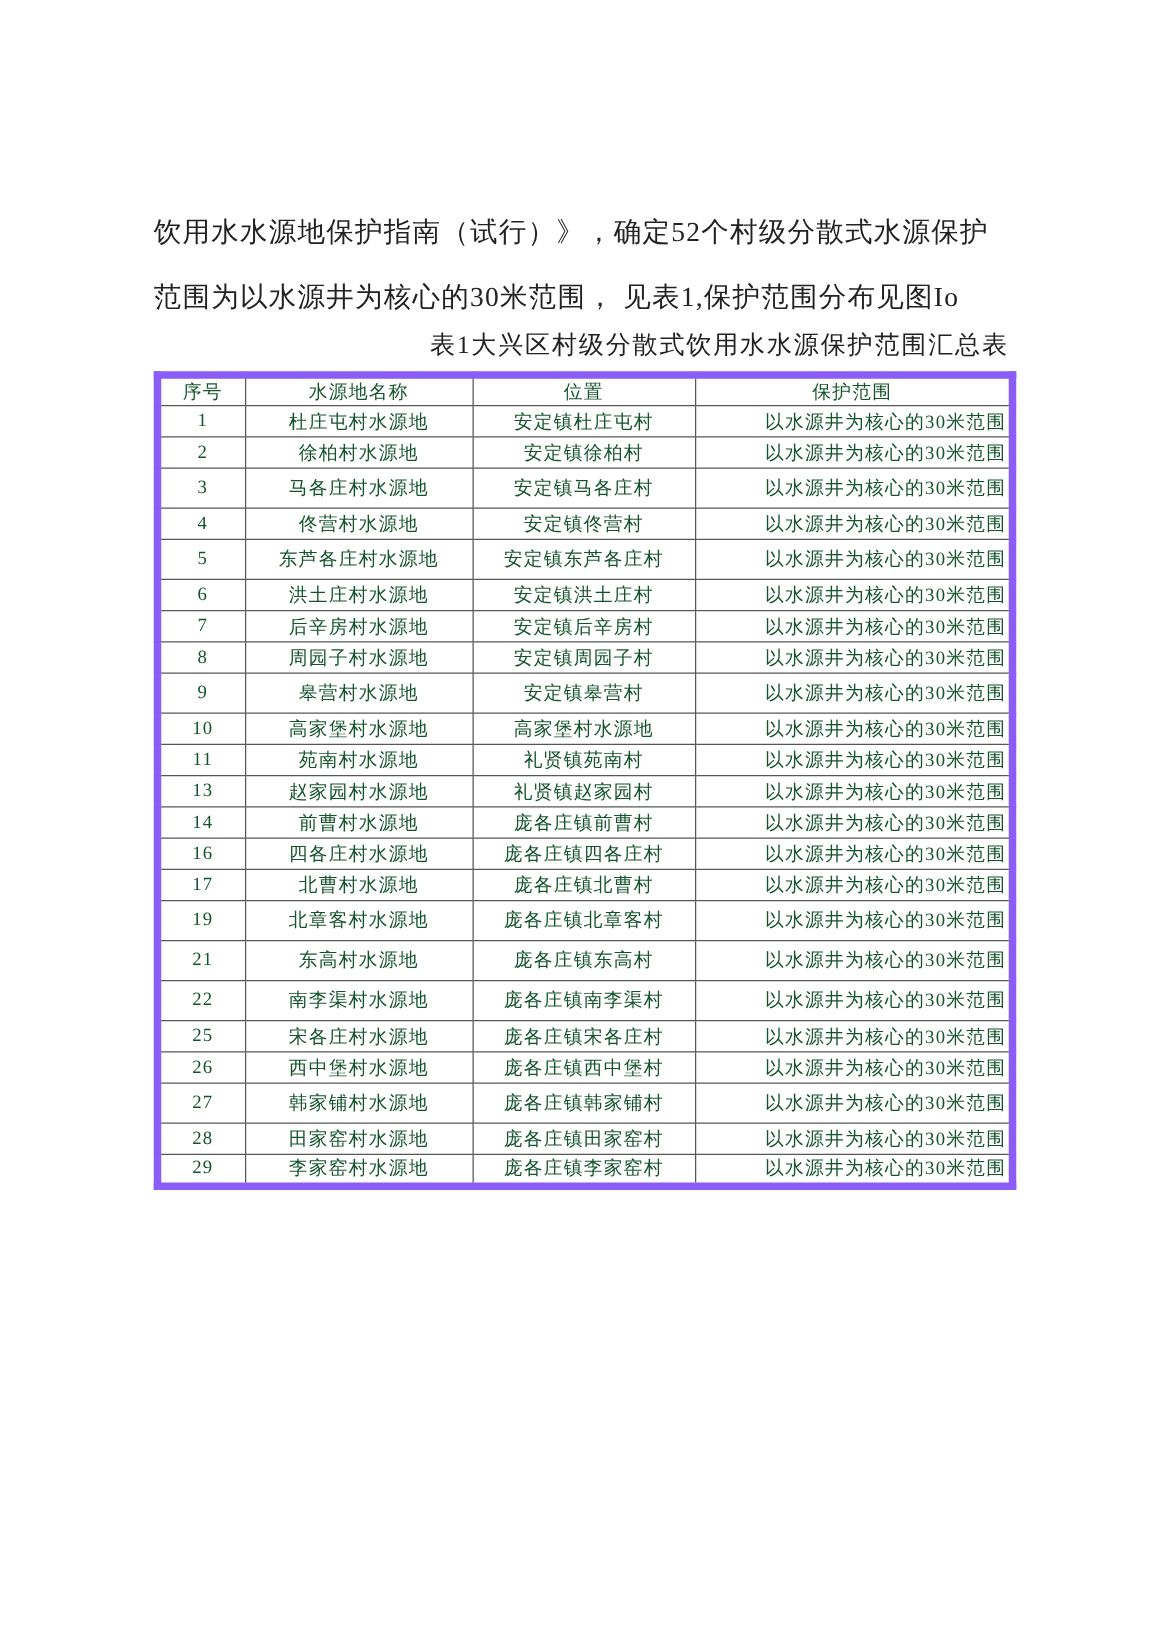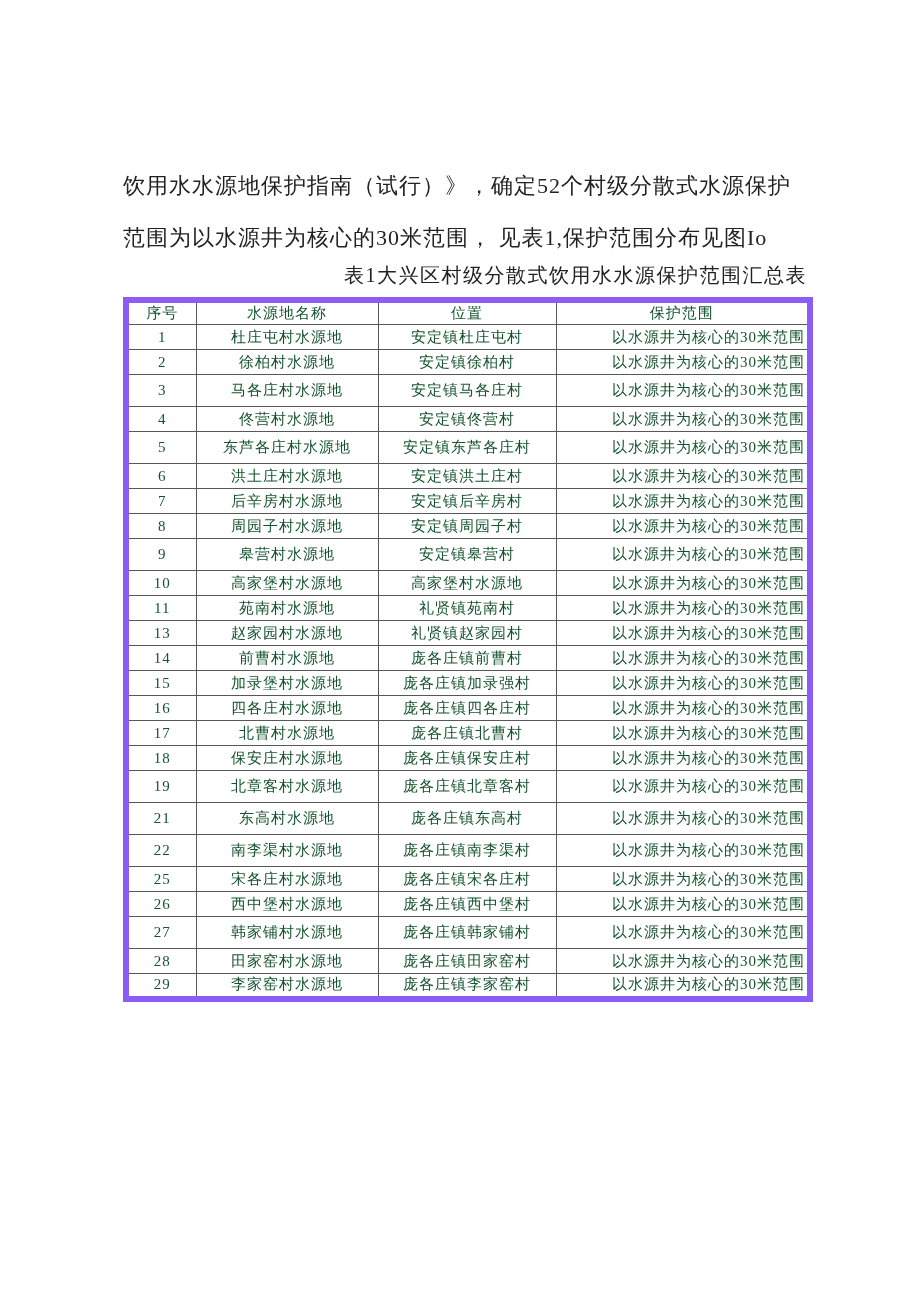--- a/index.html
+++ b/index.html
@@ -167,43 +167,31 @@
           <td class="c2">礼贤镇赵家园村</td>
           <td class="c3">以水源井为核心的30米范围</td>
         </tr>
         <tr>
           <td class="c0">14</td>
           <td class="c1">前曹村水源地</td>
           <td class="c2">庞各庄镇前曹村</td>
           <td class="c3">以水源井为核心的30米范围</td>
         </tr>
         <tr>
-          <td class="c0">15</td>
-          <td class="c1">加录堡村水源地</td>
-          <td class="c2">庞各庄镇加录强村</td>
-          <td class="c3">以水源井为核心的30米范围</td>
-        </tr>
-        <tr>
           <td class="c0">16</td>
           <td class="c1">四各庄村水源地</td>
           <td class="c2">庞各庄镇四各庄村</td>
           <td class="c3">以水源井为核心的30米范围</td>
         </tr>
         <tr>
           <td class="c0">17</td>
           <td class="c1">北曹村水源地</td>
           <td class="c2">庞各庄镇北曹村</td>
           <td class="c3">以水源井为核心的30米范围</td>
         </tr>
-        <tr>
-          <td class="c0">18</td>
-          <td class="c1">保安庄村水源地</td>
-          <td class="c2">庞各庄镇保安庄村</td>
-          <td class="c3">以水源井为核心的30米范围</td>
-        </tr>
         <tr class="tall">
           <td class="c0">19</td>
           <td class="c1">北章客村水源地</td>
           <td class="c2">庞各庄镇北章客村</td>
           <td class="c3">以水源井为核心的30米范围</td>
         </tr>
         <tr class="tall">
           <td class="c0">21</td>
           <td class="c1">东高村水源地</td>
           <td class="c2">庞各庄镇东高村</td>

